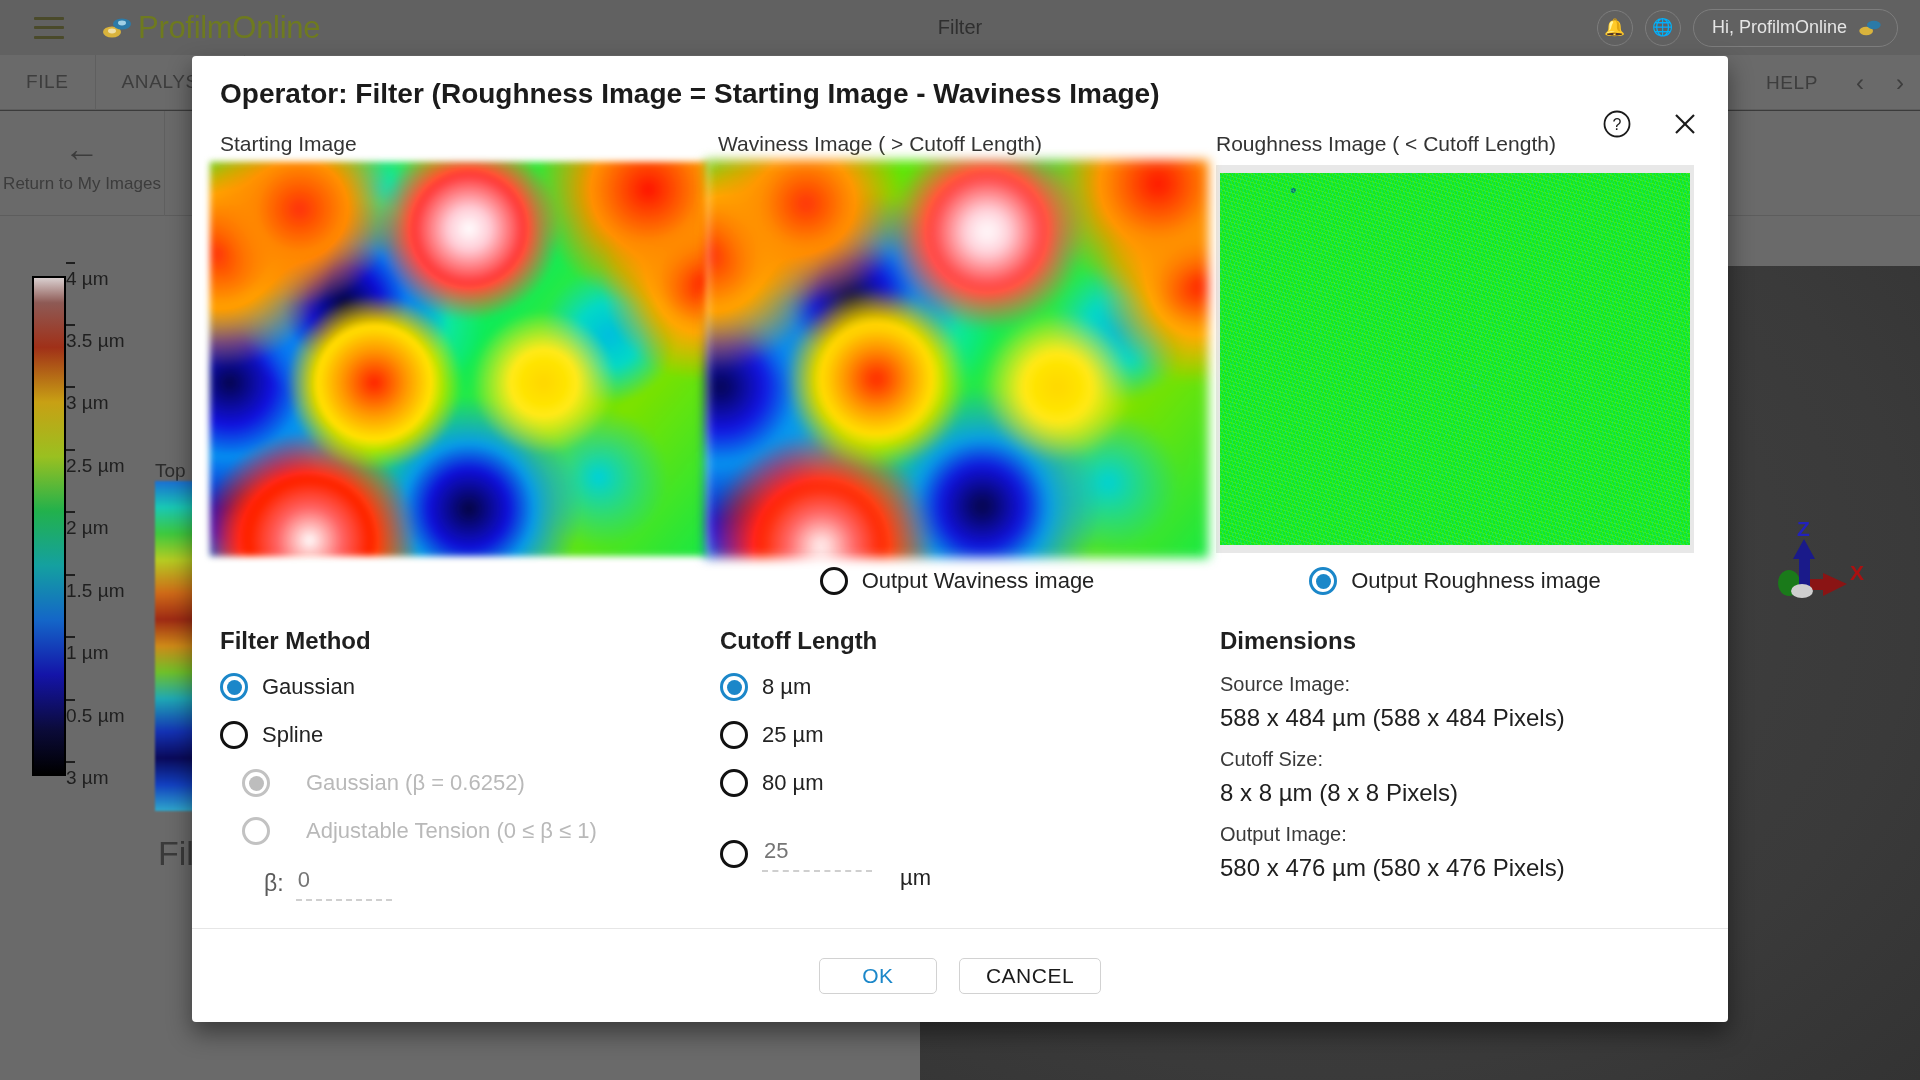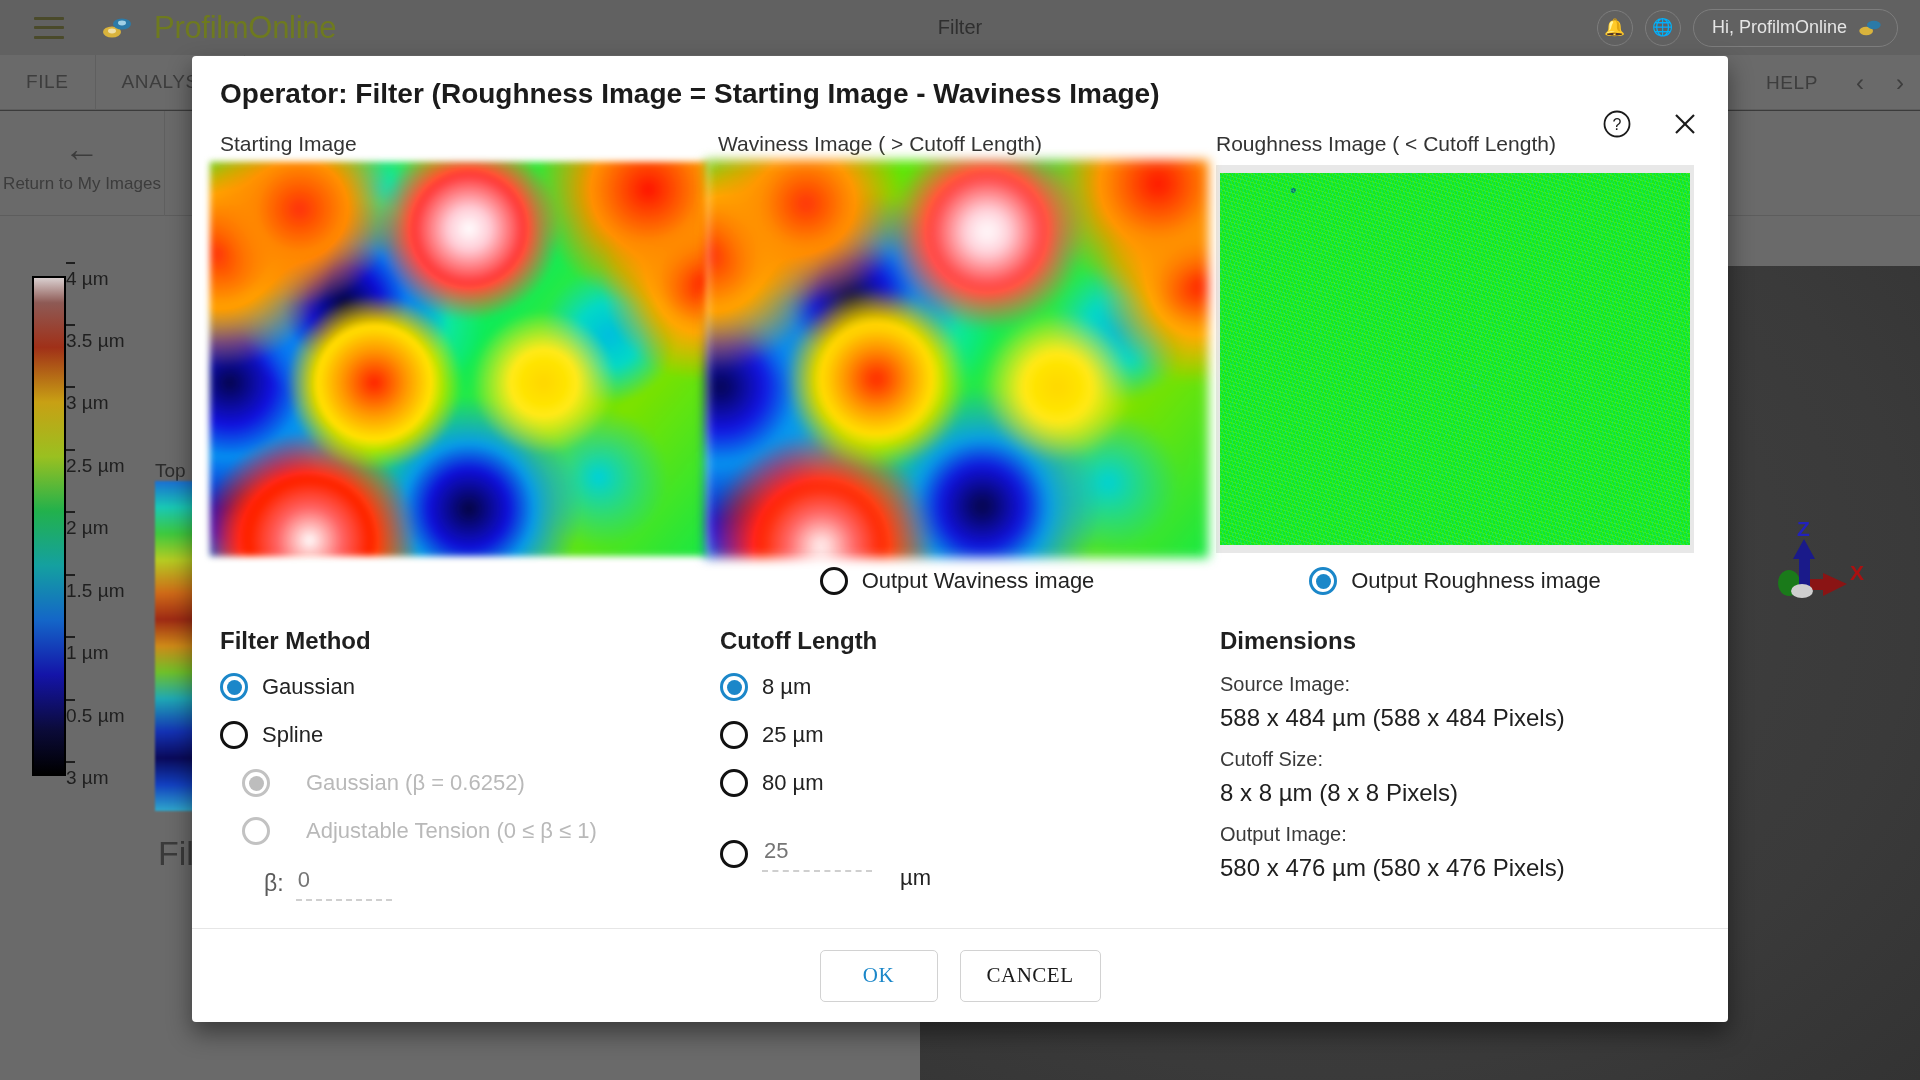--- a/index.html
+++ b/index.html
@@ -13,21 +13,21 @@
   #app-root { position: absolute; inset: 0; }
 
   .topbar {
     position: absolute; top: 0; left: 0; width: 1920px; height: 55px;
     background: #616161;
     display: flex; align-items: center;
   }
   .hamburger { margin-left: 34px; width: 30px; height: 22px;
     display:flex; flex-direction:column; justify-content:space-between; cursor:pointer; }
   .hamburger i { display:block; height:3px; background:#4a4a2a; border-radius:1px; }
-  .brand { display:flex; align-items:center; margin-left: 36px; gap: 20px; }
+  .brand { display:flex; align-items:center; margin-left: 36px; gap: 4px; }
   .brand-text { font-size: 31px; color: #6e7a1f; letter-spacing: -0.3px; }
   .topbar-title {
     position:absolute; left:0; right:0; text-align:center;
     font-size: 20px; color:#2f2f2f;
   }
   .topbar-right { position:absolute; right: 22px; top:0; height:55px;
     display:flex; align-items:center; gap: 12px; }
   .circ-btn {
     width: 36px; height: 36px; border-radius: 50%;
     border: 1px solid #7d7d7d; display:flex; align-items:center; justify-content:center;
@@ -225,23 +225,23 @@
 
   .dim-label { font-size: 20px; color:#3a3a3a; margin-top: 16px; }
   .dim-value { font-size: 24px; color:#202020; margin-top: 8px; }
   .dim-first { margin-top: 8px; }
 
   .modal-foot {
     border-top: 1px solid #e6e6e6; height: 94px;
     display:flex; align-items:center; justify-content:center; gap: 22px;
   }
   .btn {
-    min-width: 118px; height: 52px; padding: 0 26px;
+    min-width: 118px; height: 36px; padding: 0 26px;
     border:1px solid #d2d2d2; border-radius:5px; background:#fff;
-    font-size: 21px; letter-spacing:.5px; font-family:Liberation Serif, serif;
+    font-size: 21px; letter-spacing:.5px; font-family:Liberation Sans, sans-serif;
     display:flex; align-items:center; justify-content:center;
   }
   .btn.primary { color:#1b87c9; }
   .btn.secondary { color:#1b1b1b; }
 </style>
 </head>
 <body>
 
 <div id="app-root">
 

